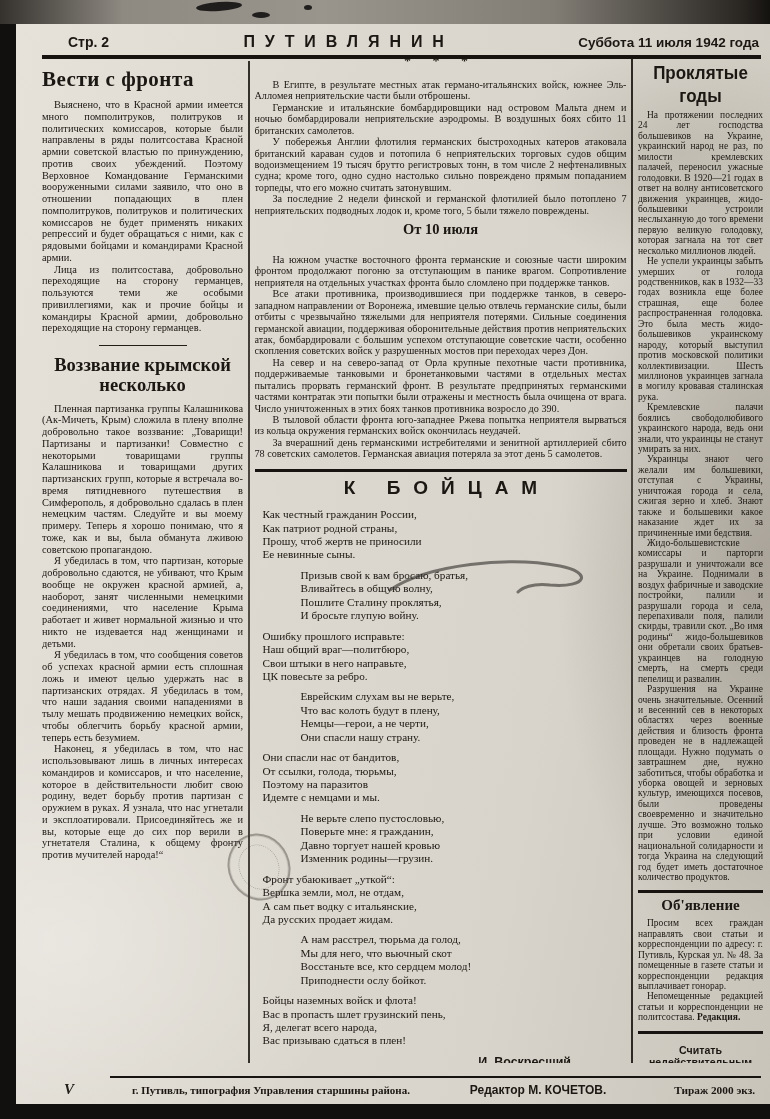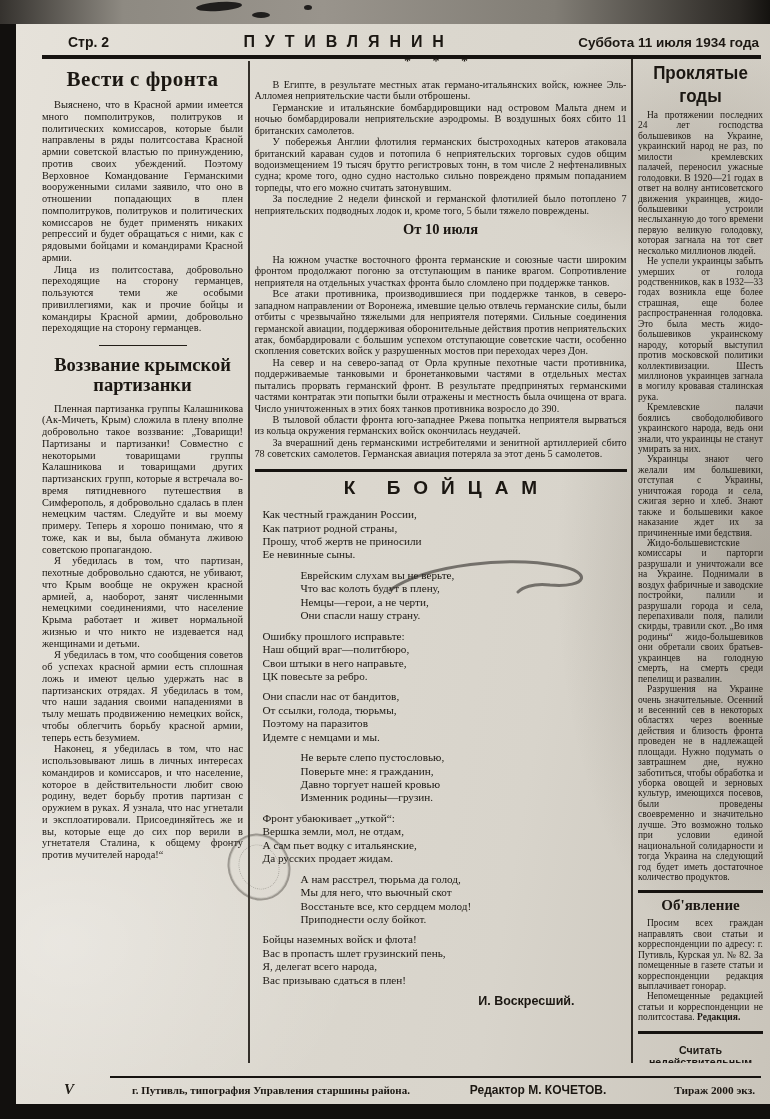--- a/index.html
+++ b/index.html
@@ -38,21 +38,21 @@
 
   .col{overflow:hidden;}
   .col-left{width:201px;}
   .col-mid{width:372px;}
   .col-right{flex:1;}
 
   p{margin:0;}
   .jtext p{text-align:justify;text-indent:12px;hyphens:auto;}
 
   
-  .h-vesti{font-size:21px;font-weight:bold;text-align:center;margin:8px 0 7px;letter-spacing:.5px;}
+  .h-vesti{font-size:21px;font-weight:bold;margin:8px 0 7px;letter-spacing:.5px;}
   .col-left .jtext p{font-size:10.4px;line-height:1.13;}
   .short-divider{width:88px;border:none;border-top:1.6px solid #221d17;margin:11px auto 9px;}
   .h-vozzvanie{font-size:18.5px;line-height:1.1;font-weight:bold;text-align:center;margin:0 0 7px;}
 
   
   .asterisks{text-align:center;font-size:14px;font-weight:bold;letter-spacing:9px;
     padding:2px 0 3px;height:15px;line-height:12px;}
   .asterisks .up{position:relative;top:-5px;}
   .col-mid .jtext p{font-size:10.2px;line-height:1.12;text-indent:18px;}
   .h-july{font-size:14.5px;font-weight:bold;text-align:center;margin:5px 0 16px;}
@@ -100,37 +100,37 @@
     <div class="smudge s1"></div>
     <div class="smudge s2"></div>
     <div class="smudge s3"></div>
   </div>
 
   <div class="paper">
 
     <div class="masthead">
       <span class="mh-page">Стр. 2</span>
       <span class="mh-title">ПУТИВЛЯНИН</span>
-      <span class="mh-date">Суббота 11 июля 1934 года</span>
+      <span class="mh-date">Суббота 11 июля 1942 года</span>
     </div>
     <div class="head-rule"></div>
 
     <div class="columns">
 
       <div class="col col-left">
         <div class="h-vesti">Вести с фронта</div>
         <div class="jtext">
           <p>Выяснено, что в Красной армии имеется много помполитруков, политруков и политических комиссаров, которые были направлены в ряды политсостава Красной армии советской властью по принуждению, против своих убеждений. Поэтому Верховное Командование Германскими вооруженными силами заявило, что оно в отношении попадающих в плен помполитруков, политруков и политических комиссаров не будет применять никаких репрессий и будет обращаться с ними, как с рядовыми бойцами и командирами Красной армии.</p>
           <p>Лица из политсостава, добровольно переходящие на сторону германцев, пользуются теми же особыми привиллегиями, как и прочие бойцы и командиры Красной армии, добровольно переходящие на сторону германцев.</p>
         </div>
         <hr class="short-divider">
-        <div class="h-vozzvanie">Воззвание крымской партизанки</div>
+        <div class="h-vozzvanie">Воззвание крымской несколько</div>
         <div class="jtext">
           <p>Пленная партизанка группы Калашникова (Ак-Мичеть, Крым) сложила в плену вполне добровольно такое воззвание: „Товарищи! Партизаны и партизанки! Совместно с некоторыми товарищами группы Калашникова и товарищами других партизанских групп, которые я встречала во-время пятидневного путешествия в Симферополь, я добровольно сдалась в плен немецким частям. Следуйте и вы моему примеру. Теперь я хорошо понимаю, что я тоже, как и вы, была обманута лживою советскою пропагандою.</p>
-          <p>Я убедилась в том, что партизан, пехотные добровольно сдаются, не убивают, что Крым вообще не окружен красной армией, а, наоборот, занят численными немецкими соединениями, что население Крыма работает и живет нормальной жизнью и что никто не издевается над женщинами и детьми.</p>
+          <p>Я убедилась в том, что партизан, которые добровольно сдаются, не убивают, что Крым вообще не окружен красной армией, а, наоборот, занят численными немецкими соединениями, что население Крыма работает и живет нормальной жизнью и что никто не издевается над женщинами и детьми.</p>
           <p>Я убедилась в том, что сообщения советов об успехах красной армии есть сплошная ложь и имеют целью удержать нас в партизанских отрядах. Я убедилась в том, что наши задания своими нападениями в тылу мешать продвижению немецких войск, чтобы облегчить борьбу красной армии, теперь есть безумием.</p>
           <p>Наконец, я убедилась в том, что нас использовывают лишь в личных интересах командиров и комиссаров, и что население, которое в действительности любит свою родину, ведет борьбу против партизан с оружием в руках. Я узнала, что нас угнетали и эксплоатировали. Присоединяйтесь же и вы, которые еще до сих пор верили в угнетателя Сталина, к общему фронту против мучителей народа!“</p>
         </div>
       </div>
 
       <div class="vr vr1"></div>
 
       <div class="col col-mid">
         <div class="asterisks"><span class="up">* * *</span></div>
         <div class="jtext">
@@ -147,28 +147,32 @@
           <p>В тыловой области фронта юго-западнее Ржева попытка неприятеля вырваться из кольца окружения германских войск окончилась неудачей.</p>
           <p>За вчерашний день германскими истребителями и зенитной артиллерией сбито 78 советских самолетов. Германская авиация потеряла за этот день 5 самолетов.</p>
         </div>
         <div class="mid-rule"></div>
         <div class="h-poem">К БОЙЦАМ</div>
         <div>
           <p class="stanza">Как честный гражданин России,
 Как патриот родной страны,
 Прошу, чтоб жертв не приносили
 Ее невинные сыны.</p>
+          <p class="stanza indent">Призыв свой к вам бросаю, братья,
+Вливайтесь в общую волну,
+Пошлите Сталину проклятья,
+И бросьте глупую войну.</p>
+          <p class="stanza">Ошибку прошлого исправьте:
+Наш общий враг—политбюро,
+Свои штыки в него направьте,
+ЦК повесьте за ребро.</p>
           <p class="stanza indent">Еврейским слухам вы не верьте,
 Что вас колоть будут в плену,
 Немцы—герои, а не черти,
 Они спасли нашу страну.</p>
-          <p class="stanza">Ошибку прошлого исправьте:
-Наш общий враг—политбюро,
-Свои штыки в него направьте,
-ЦК повесьте за ребро.</p>
           <p class="stanza">Они спасли нас от бандитов,
 От ссылки, голода, тюрьмы,
 Поэтому на паразитов
 Идемте с немцами и мы.</p>
           <p class="stanza indent">Не верьте слепо пустословью,
 Поверьте мне: я гражданин,
 Давно торгует нашей кровью
 Изменник родины—грузин.</p>
           <p class="stanza">Фронт убаюкивает „уткой“:
 Вершка земли, мол, не отдам,
@@ -194,21 +198,21 @@
           <p>На протяжении последних 24 лет господства большевиков на Украине, украинский народ не раз, по милости кремлевских палачей, переносил ужасные голодовки. В 1920—21 годах в ответ на волну антисоветского движения украинцев, жидо-большевики устроили неслыханную до того времени первую великую голодовку, которая загнала на тот свет несколько миллионов людей.</p>
           <p>Не успели украинцы забыть умерших от голода родственников, как в 1932—33 годах возникла еще более страшная, еще более распространенная голодовка. Это была месть жидо-большевиков украинскому народу, который выступил против московской политики коллективизации. Шесть миллионов украинцев загнала в могилу кровавая сталинская рука.</p>
           <p>Кремлевские палачи боялись свободолюбивого украинского народа, ведь они знали, что украинцы не станут умирать за них.</p>
           <p>Украинцы знают чего желали им большевики, отступая с Украины, уничтожая города и села, сжигая зерно и хлеб. Знают также и большевики какое наказание ждет их за причиненные ими бедствия.</p>
           <p>Жидо-большевистские комиссары и парторги разрушали и уничтожали все на Украине. Поднимали в воздух фабричные и заводские постройки, палили и разрушали города и села, перепахивали поля, палили скирды, травили скот. „Во имя родины“ жидо-большевиков они обретали своих братьев-украинцев на голодную смерть, на смерть среди пепелищ и развалин.</p>
           <p>Разрушения на Украине очень значительные. Осенний и весенний сев в некоторых областях через военные действия и близость фронта проведен не в надлежащей площади. Нужно подумать о завтрашнем дне, нужно заботиться, чтобы обработка и уборка овощей и зерновых культур, имеющихся посевов, были проведены своевременно и значительно лучше. Это возможно только при условии единой национальной солидарности и тогда Украина на следующий год будет иметь достаточное количество продуктов.</p>
         </div>
         <div class="r-rule"></div>
         <div class="h-announce">Об'явление</div>
         <div class="jtext">
-          <p>Просим всех граждан направлять свои статьи и корреспонденции по адресу: г. Путивль, Курская ул. № 82. За помещенные в газете статьи и корреспонденции редакция выплачивает гонорар.</p>
+          <p>Просим всех граждан направлять свои статьи и корреспонденции по адресу: г. Путивль, Курская ул. № 48. За помещенные в газете статьи и корреспонденции редакция выплачивает гонорар.</p>
           <p><span>Непомещенные редакцией статьи и корреспонденции не политсостава.</span> <span class="sig-inline">Редакция.</span></p>
         </div>
         <div class="r-rule"></div>
         <div class="h-invalid">Считать недействительным</div>
 
       </div>
     </div>
 
     <div class="footer">
       <div class="footer-rule"></div>

